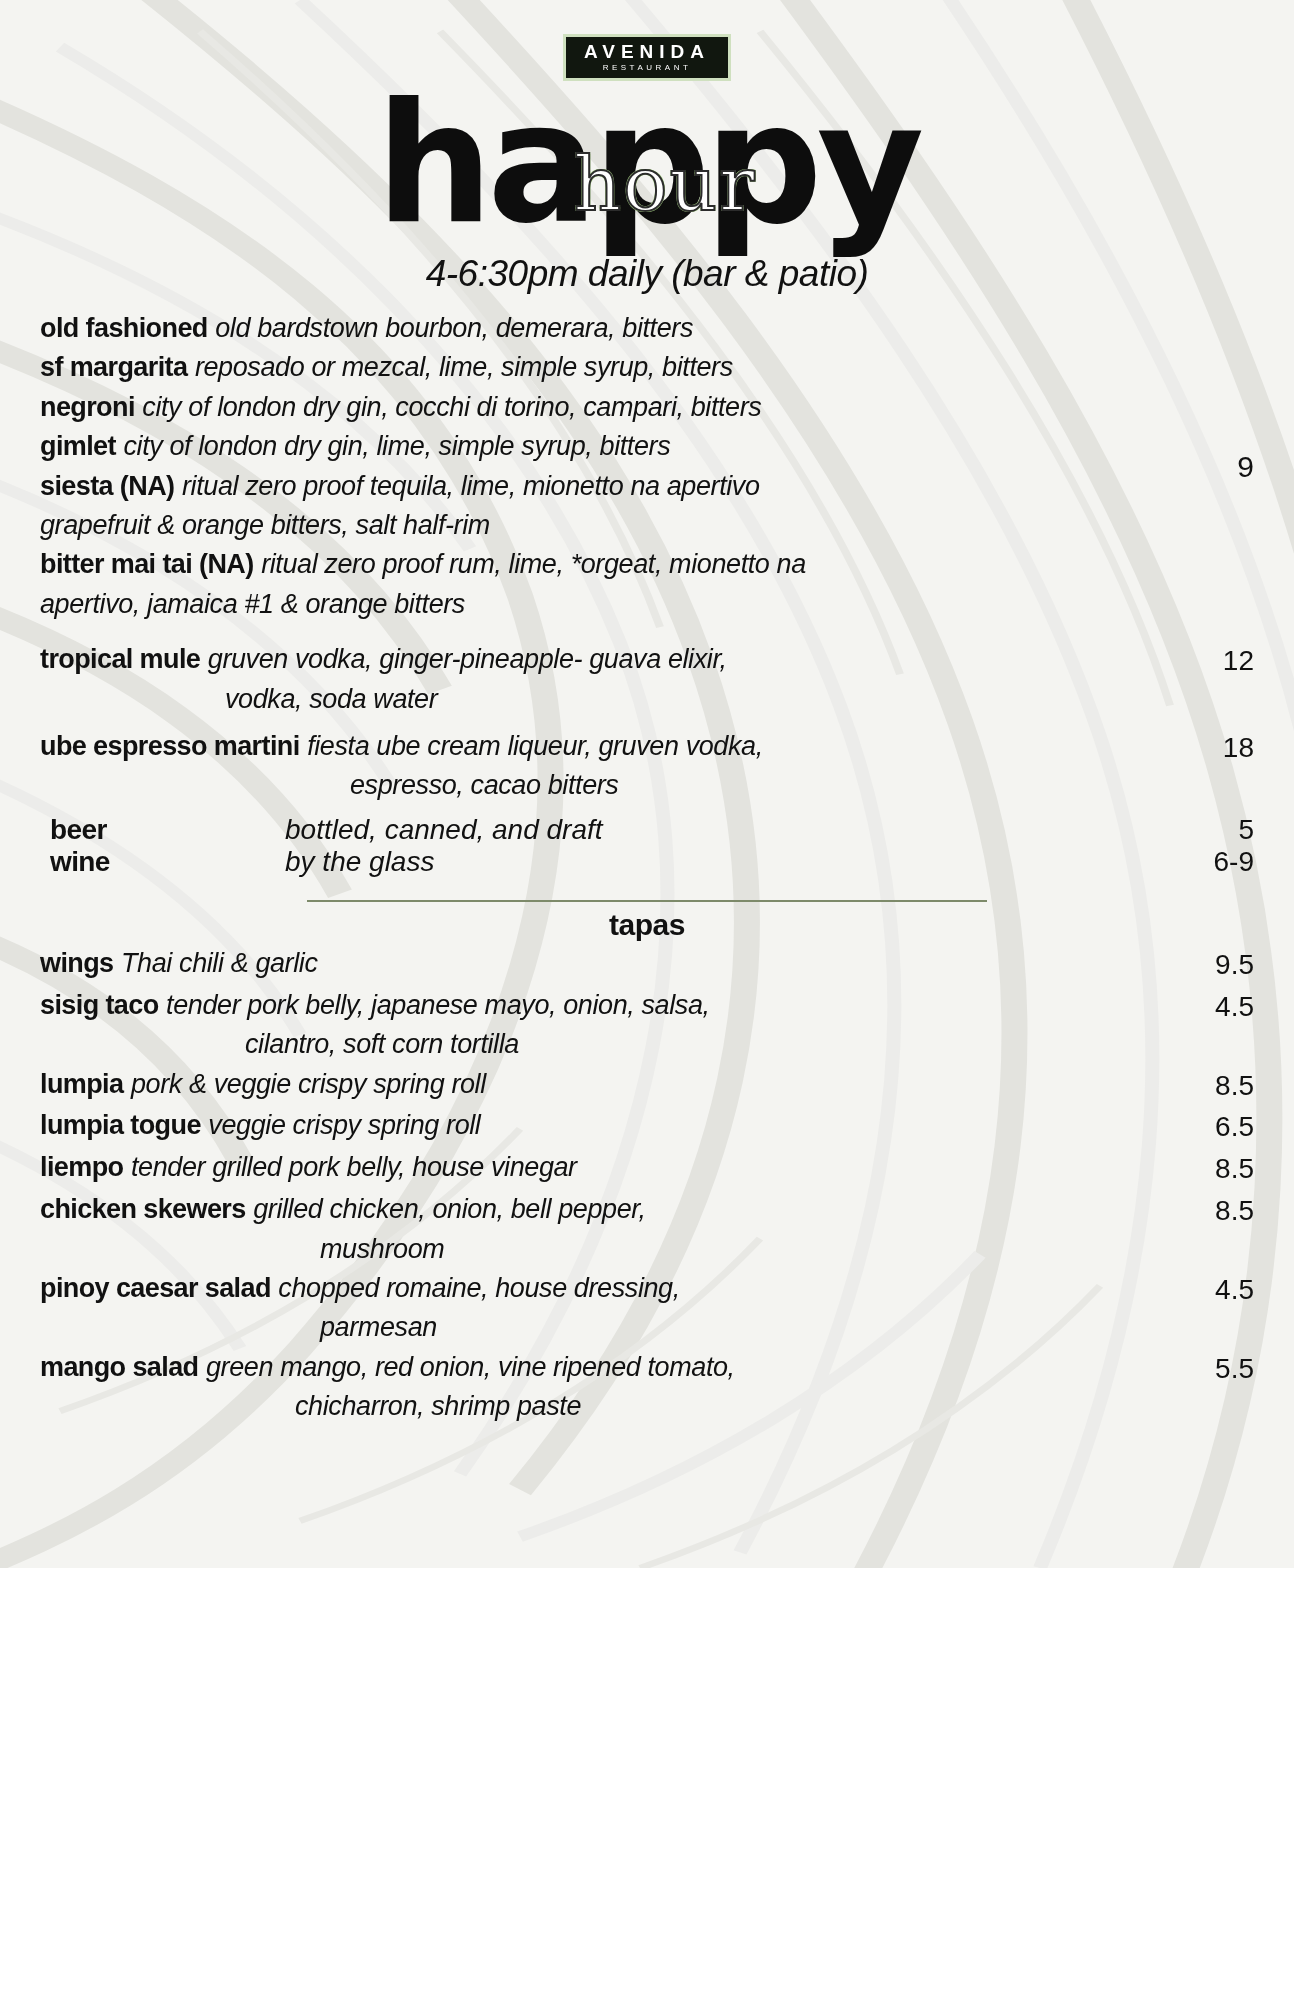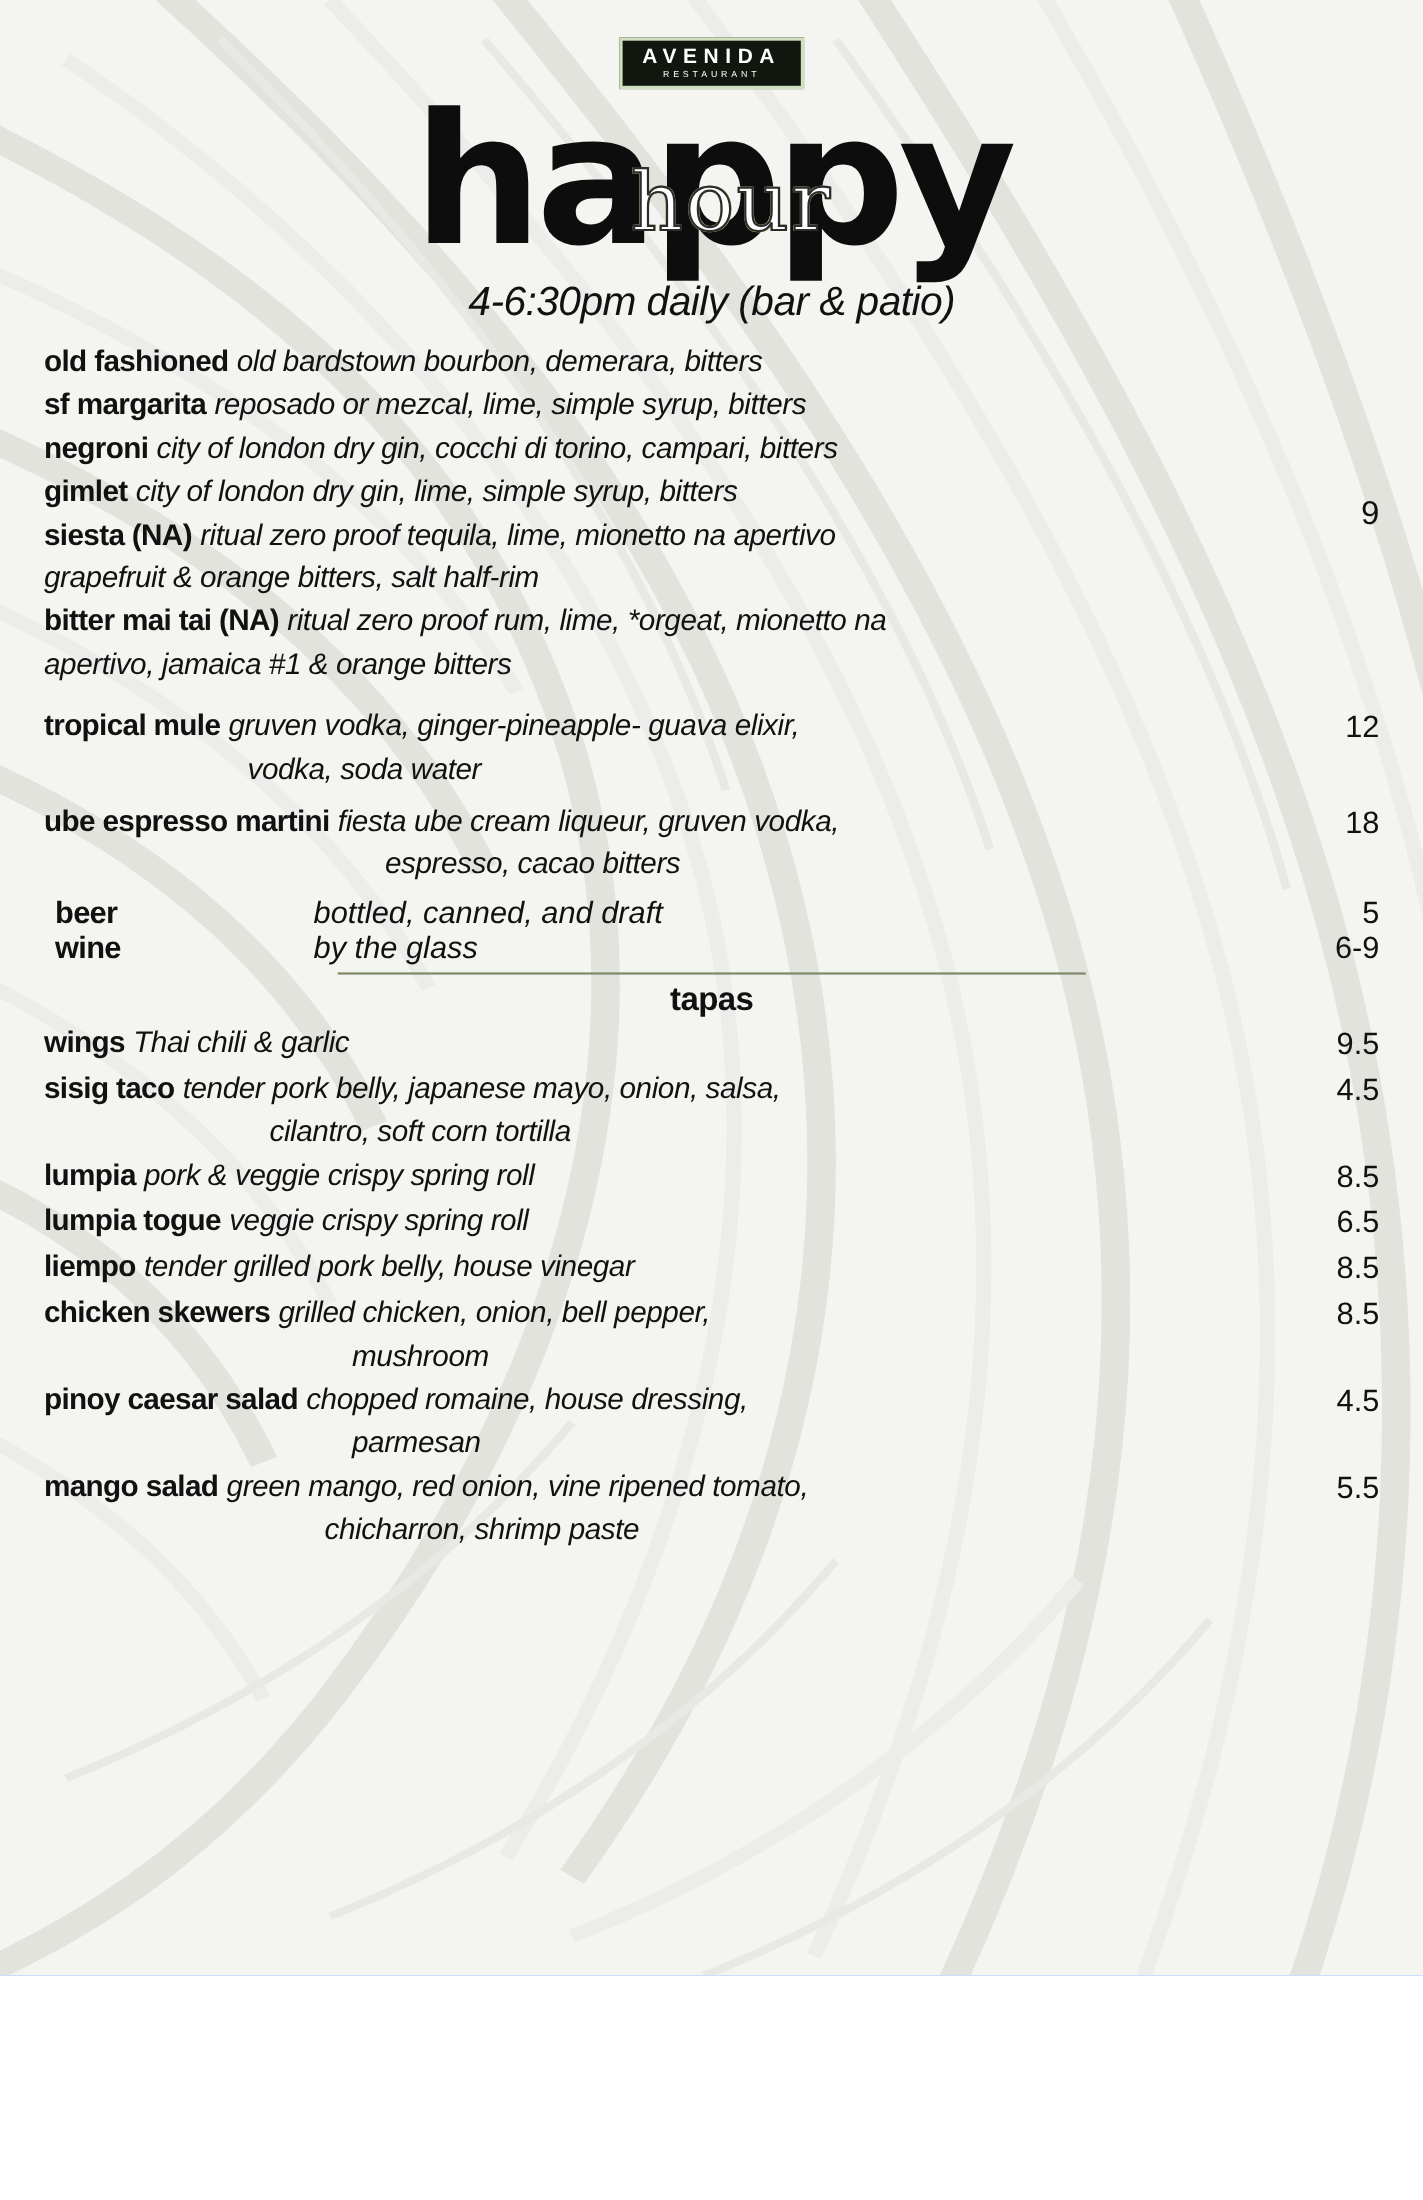--- a/index.html
+++ b/index.html
@@ -7,23 +7,23 @@
     padding: 0;
     background: #ffffff;
   }
   body {
     font-family: "Liberation Sans", sans-serif;
     color: #111111;
   }
   .page {
     position: relative;
     width: 1294px;
-    height: 1796px;
+    height: 1568px;
     overflow: hidden;
-    background: #3b82f6;
+    background: #737373;
   }
   
   .bg-pattern {
     position: absolute;
     inset: 0;
     background: #f4f4f1;
   }
   .bg-pattern svg {
     position: absolute;
     inset: 0;
@@ -182,21 +182,21 @@
     font-style: italic;
   }
   .bw-row .bw-price {
     flex: 0 0 86px;
     text-align: right;
   }
 
   
   .tapas-head {
     position: relative;
-    margin-top: 6px;
+    margin-top: 22px;
     margin-bottom: 2px;
     text-align: center;
   }
   .tapas-rule {
     border-top: 2px solid #7d8a6a;
     width: 680px;
     margin: 0 auto;
   }
   .tapas-label {
     font-weight: bold;

